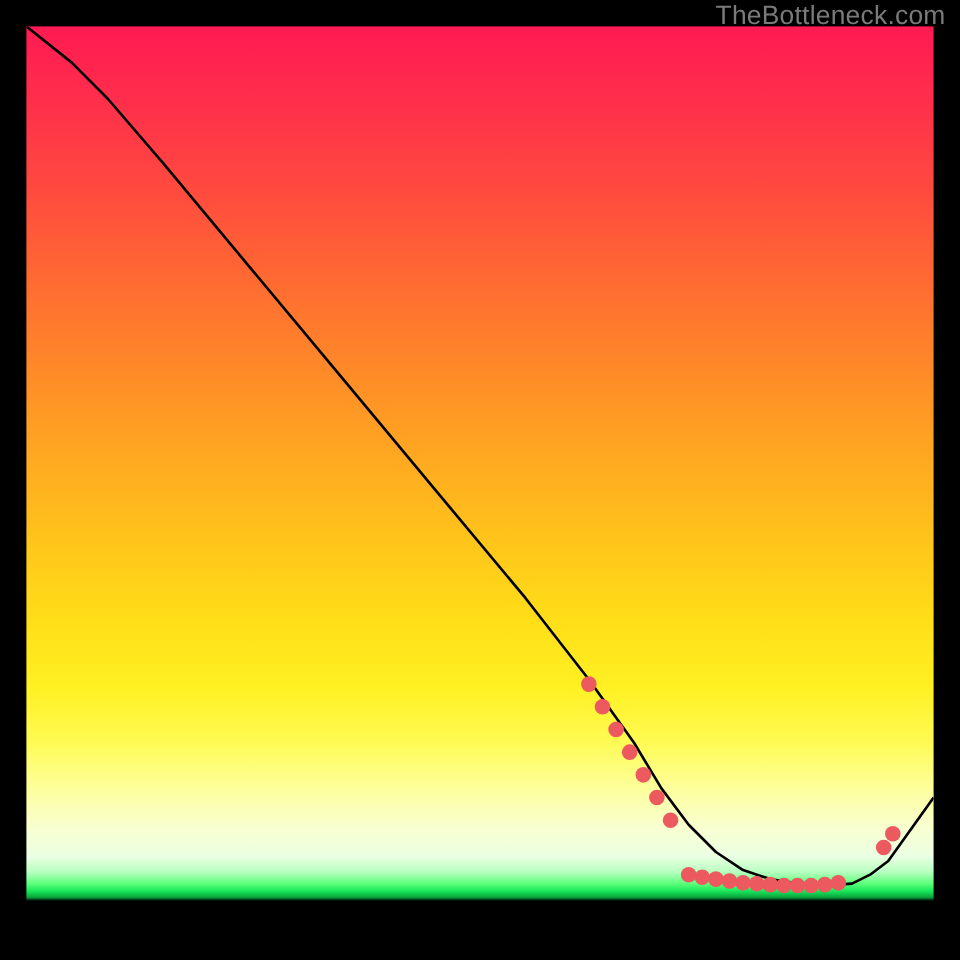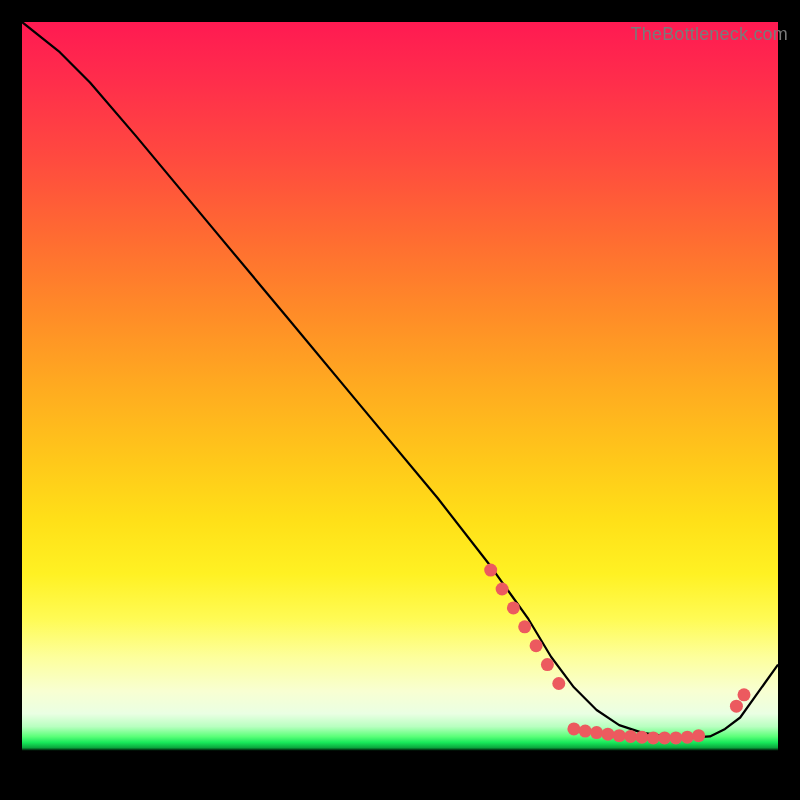--- a/index.html
+++ b/index.html
@@ -53,25 +53,24 @@
     top: 22px;
     width: 756px;
     height: 756px;
     pointer-events: none;
   }
   .watermark {
     position: absolute;
     top: 0px;
     right: 12px;
     color: #7a7a7a;
-    font-size: 18px;
+    font-size: 22px;
     font-weight: 400;
     letter-spacing: 0.2px;
     user-select: none;
-    margin-top: 24px;
   }
 </style>
 </head>
 <body>
 
 <div class="stage">
   <div class="plot-area"></div>
 
   <svg class="curve-svg" viewBox="0 0 756 756" preserveAspectRatio="none">
     <path id="curve-path" fill="none" stroke="#000000" stroke-width="2.2" stroke-linejoin="round" d="M0.0 0.0 L37.8 30.2 L68.0 60.5 L113.4 113.4 L189.0 204.1 L264.6 294.8 L340.2 385.6 L415.8 476.3 L468.7 544.3 L506.5 597.2 L529.2 635.0 L551.9 665.3 L574.6 688.0 L597.2 703.1 L619.9 710.6 L642.6 714.4 L665.3 715.9 L688.0 714.4 L703.1 706.9 L718.2 695.5 L756.0 642.6"></path>

